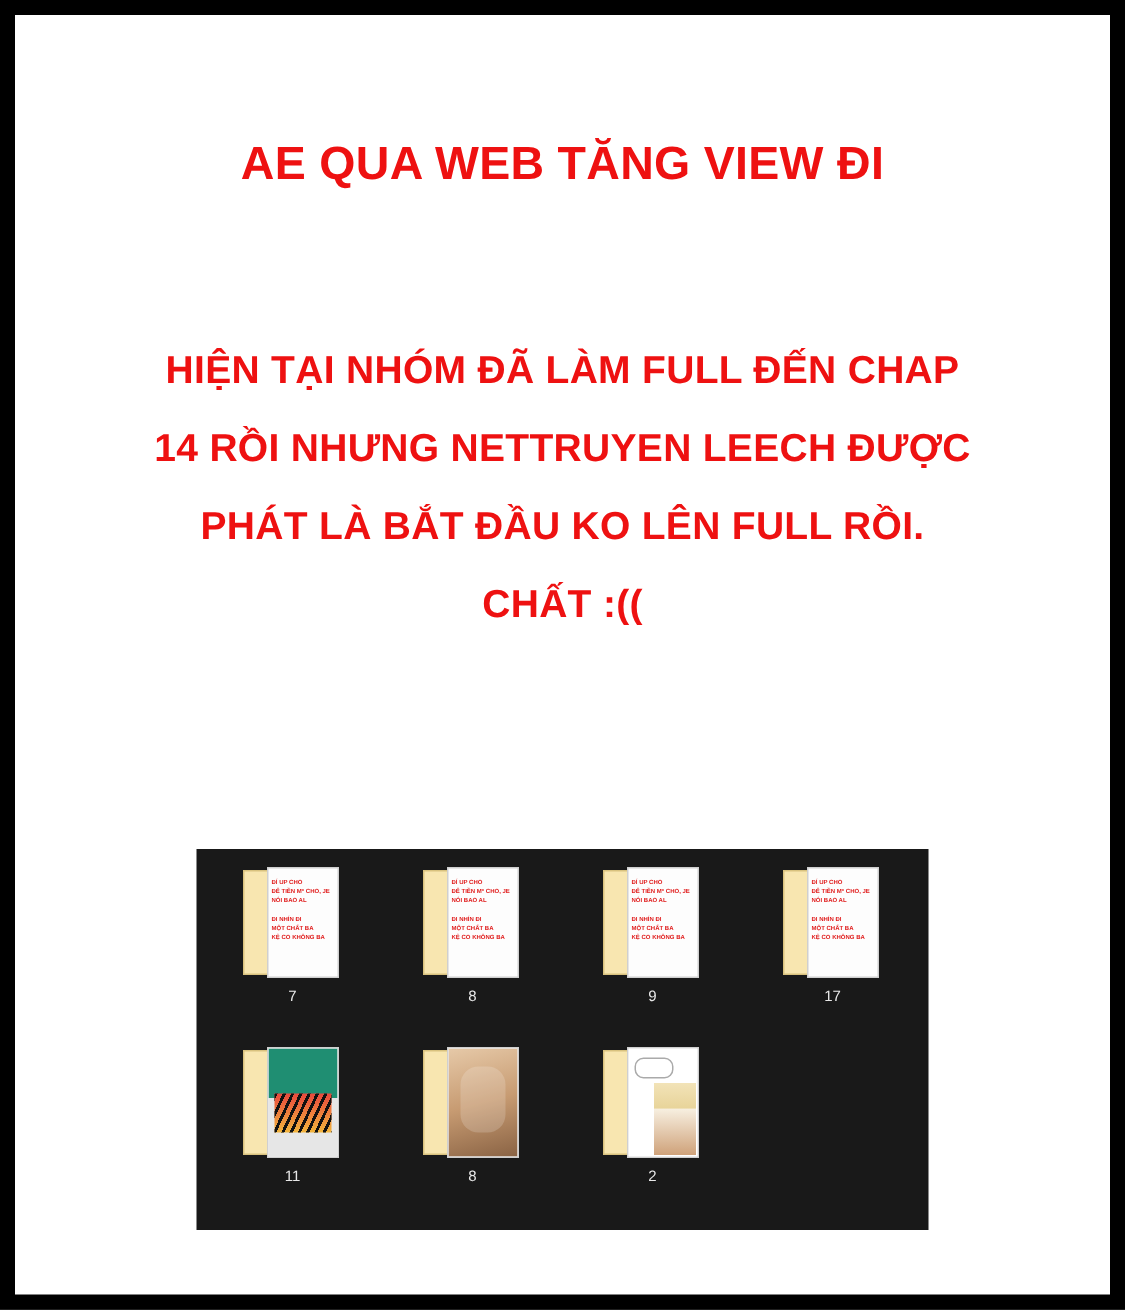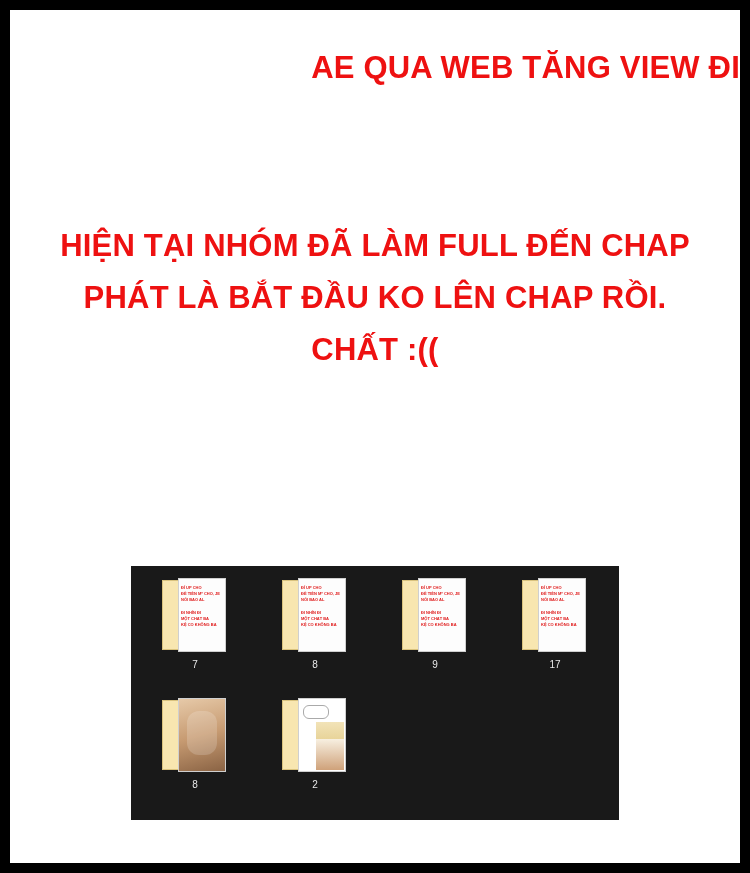--- a/index.html
+++ b/index.html
@@ -35,25 +35,24 @@
     top: 0;
     width: 730px;
     text-align: center;
     color: #ee1111;
     font-weight: bold;
     letter-spacing: 0.2px;
   }
   .line-top {
     font-size: 31px;
     line-height: 44px;
-    padding-top: 36px;
-    text-align: right;
+    padding-top: 77px;
   }
   .block-mid {
-    font-size: 31px;
+    font-size: 26px;
     line-height: 52px;
     padding-top: 42px;
   }
   .line-mid-1, .line-mid-2, .line-mid-3, .line-mid-4 {
     white-space: nowrap;
   }
   .explorer {
     position: absolute;
     left: 121px;
     top: 556px;
@@ -218,21 +217,22 @@
 
 <div class="page">
   <div class="sheet">
 
     <div class="announce line-top">
       <div>AE QUA WEB TĂNG VIEW ĐI</div>
     </div>
 
     <div class="announce block-mid" style="top:168px;">
       <div class="line-mid-1">HIỆN TẠI NHÓM ĐÃ LÀM FULL ĐẾN CHAP</div>
-      <div class="line-mid-3">PHÁT LÀ BẮT ĐẦU KO LÊN CHAP RỒI.</div>
+      <div class="line-mid-2">14 RỒI NHƯNG NETTRUYEN LEECH ĐƯỢC</div>
+      <div class="line-mid-3">PHÁT LÀ BẮT ĐẦU KO LÊN FULL RỒI.</div>
       <div class="line-mid-4">CHẤT :((</div>
     </div>
 
     <div class="explorer">
       <div class="grid">
 
         <div class="cell">
           <div class="thumb">
             <div class="flap"></div>
             <div class="page-img text-page">
@@ -297,20 +297,29 @@
                 <div class="gap"></div>
                 <span>ĐI NHÍN ĐI</span>
                 <span>MỘT CHẤT BA</span>
                 <span>KỆ CO KHÔNG BA</span>
               </div>
             </div>
           </div>
           <div class="label">17</div>
         </div>
 
+        <div class="cell">
+          <div class="thumb">
+            <div class="flap"></div>
+            <div class="page-img">
+              <div class="art-a"></div>
+            </div>
+          </div>
+          <div class="label">11</div>
+        </div>
 
 
         <div class="cell">
           <div class="thumb">
             <div class="flap"></div>
             <div class="page-img">
               <div class="art-c"></div>
             </div>
           </div>
           <div class="label">8</div>

